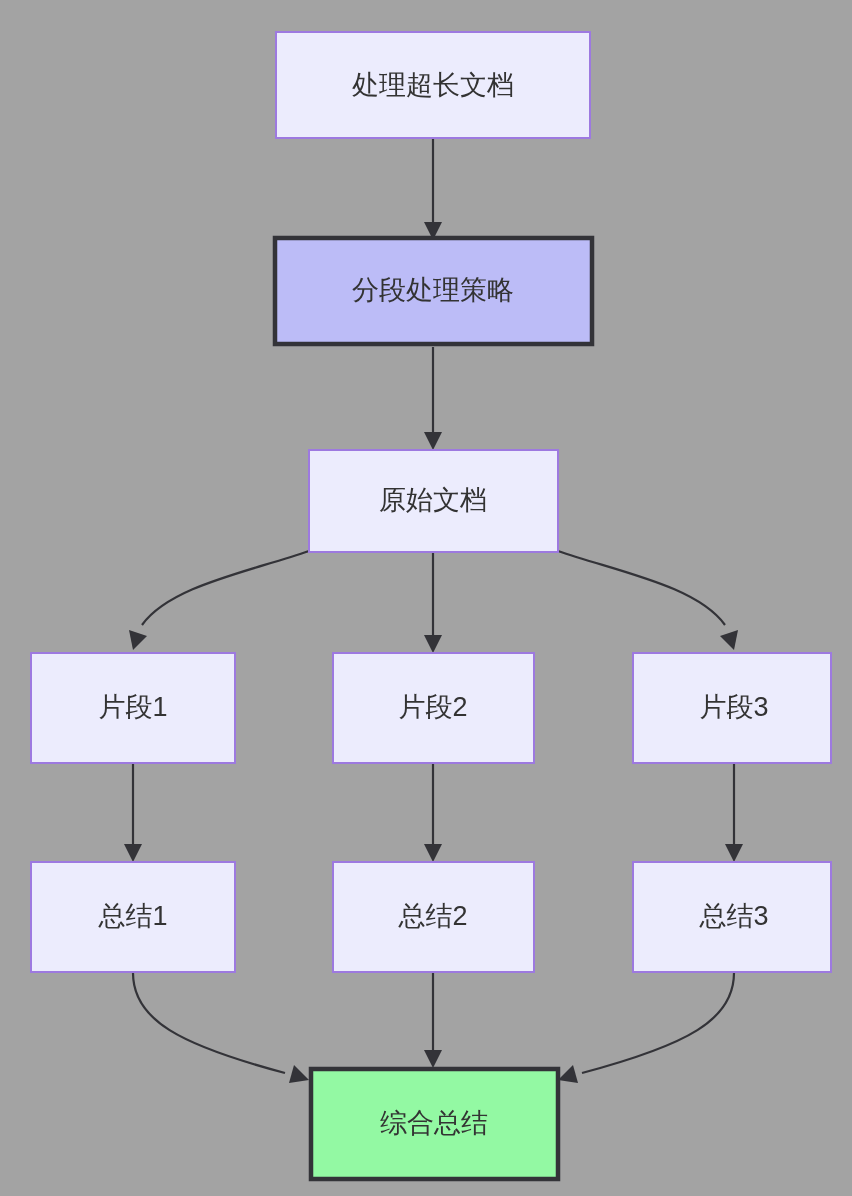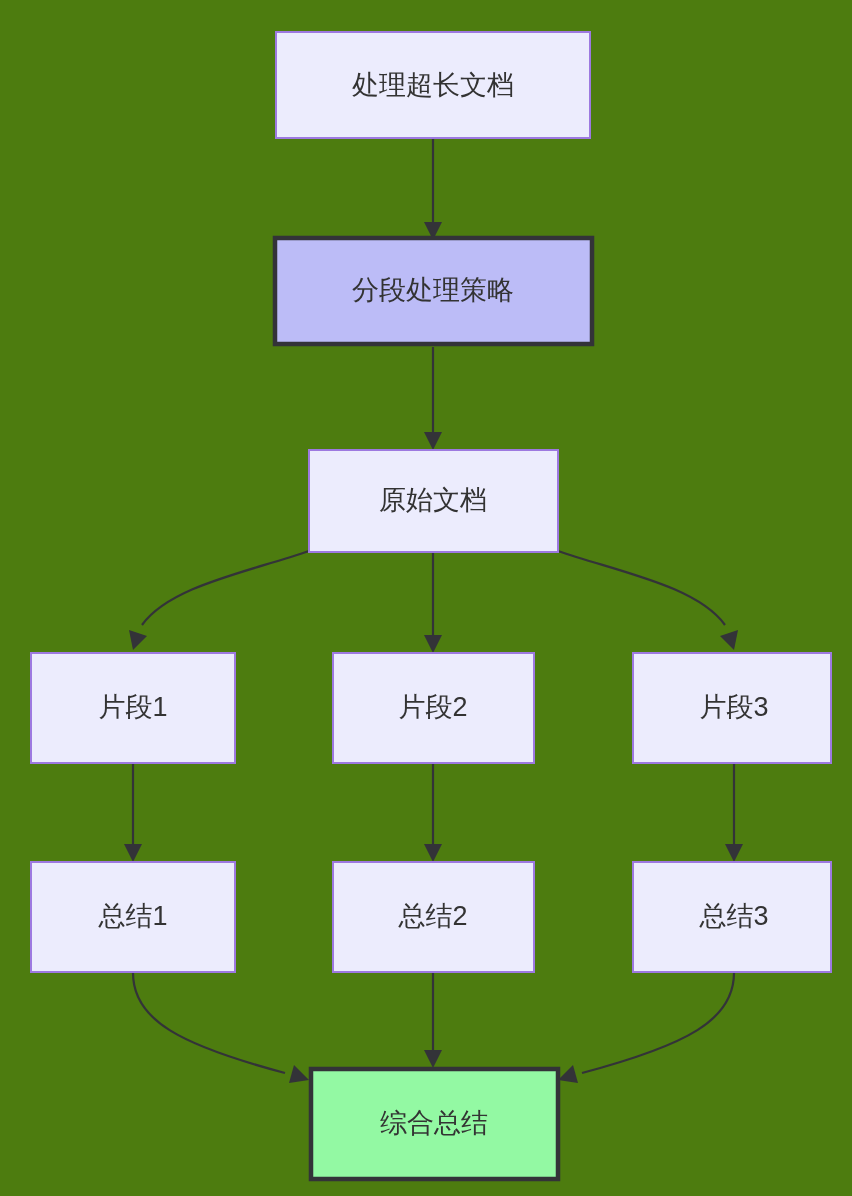--- a/index.html
+++ b/index.html
@@ -10,21 +10,21 @@
   body {
     width: 852px;
     height: 1196px;
     font-family: "Liberation Sans", "DejaVu Sans", sans-serif;
     overflow: hidden;
   }
   #diagram-root {
     position: relative;
     width: 852px;
     height: 1196px;
-    background: #4d7c0f;
+    background: #a3a3a3;
   }
   svg#flowchart {
     display: block;
     width: 852px;
     height: 1196px;
   }
   .node-rect {
     fill: #ececfd;
     stroke: #9d79e0;
     stroke-width: 2;

